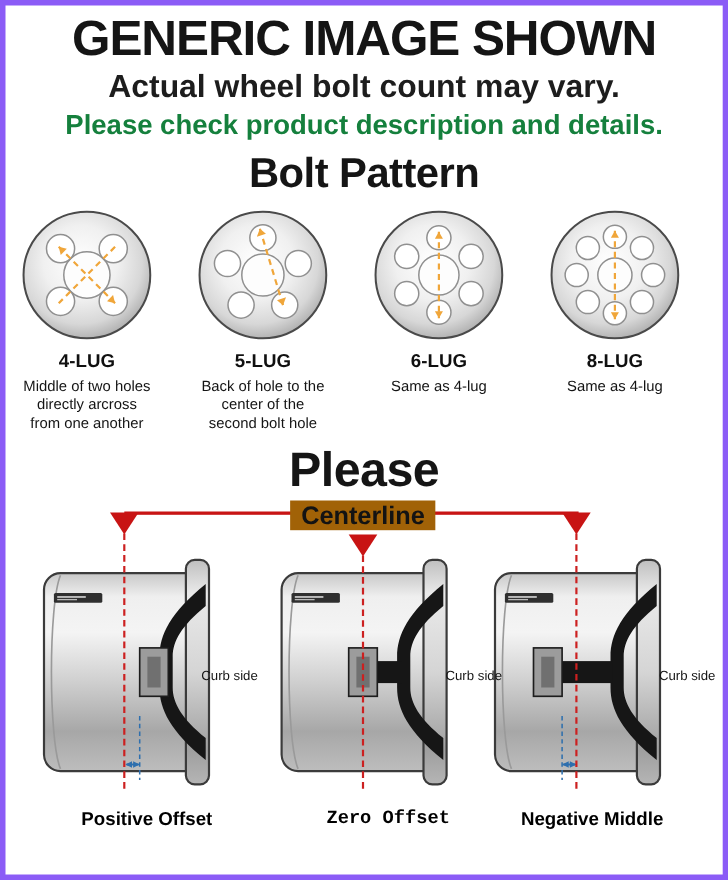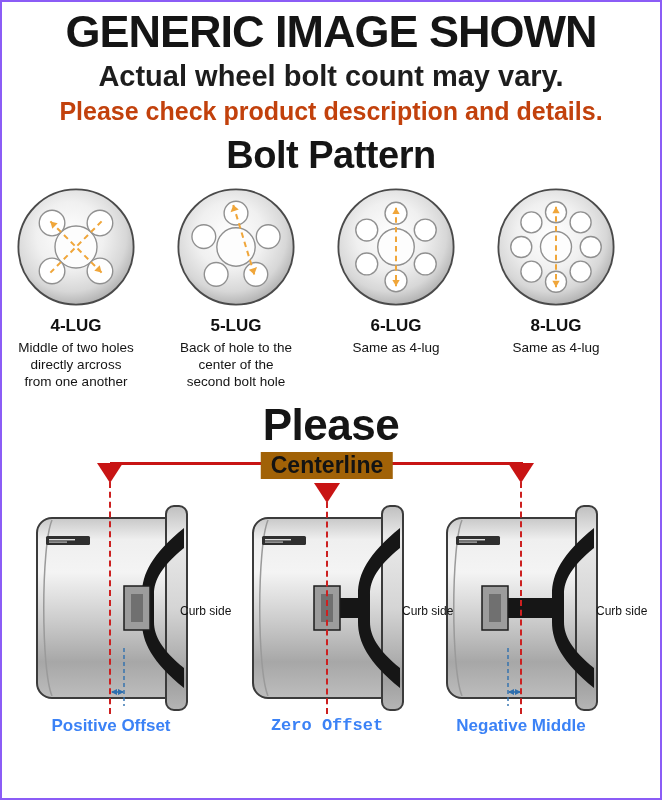--- a/index.html
+++ b/index.html
@@ -1,22 +1,22 @@
 <!DOCTYPE html>
 <html><head>
 <meta charset="utf-8">
 <style>
   * { margin:0; padding:0; box-sizing:border-box; }
   html,body { background:#ffffff; }
   body { width:662px; height:800px; font-family:"Liberation Sans", sans-serif; color:#111; }
-  .page { width:662px; height:800px; border:2px solid #8b5cf6; background:#fff; overflow:hidden; padding-top:6px; }
+  .page { width:662px; height:800px; border:5px solid #8b5cf6; background:#fff; overflow:hidden; padding-top:6px; }
 
   .main-title { text-align:center; font-size:45px; font-weight:700; letter-spacing:-1px; line-height:1.08; color:#151515; }
   .subtitle   { text-align:center; font-size:29px; font-weight:700; color:#1d1d1d; margin-top:3px; }
-  .note       { text-align:center; font-size:25px; font-weight:700; color:#c2410c; margin-top:4px; }
+  .note       { text-align:center; font-size:25px; font-weight:700; color:#15803d; margin-top:4px; }
 
   .bolt-title { text-align:center; font-size:38px; font-weight:700; color:#151515; margin-top:8px; letter-spacing:-0.5px; }
 
   .lugs { display:flex; justify-content:flex-start; align-items:flex-start; gap:12px; margin-top:6px; }
   .lug  { width:148px; text-align:center; }
   .lug svg { width:128px; height:128px; display:block; margin:0 auto; }
   .lug-label { font-size:17px; font-weight:700; margin-top:5px; color:#101010; }
   .lug-desc  { font-size:13.5px; line-height:1.28; margin:3px auto 0; max-width:118px; color:#141414; }
 
   .offset-title { text-align:center; font-size:44px; font-weight:700; color:#151515; margin-top:10px; letter-spacing:-0.5px; }
@@ -35,21 +35,21 @@
   .v-center { left:324px; top:50px; height:212px; }
   .v-right  { left:518px; top:30px; height:232px; }
 
   .wheel { position:absolute; top:50px; width:158px; height:212px; z-index:0; }
   .wheel svg { width:158px; height:212px; display:block; }
   .wheel-1 { left:30px; } .wheel-2 { left:246px; } .wheel-3 { left:440px; }
 
   .curb { position:absolute; top:152px; font-size:12px; color:#141414; z-index:2; white-space:nowrap; }
   .curb-1 { left:178px; } .curb-2 { left:400px; } .curb-3 { left:594px; }
 
-  .offset-label { position:absolute; top:264px; width:158px; text-align:center; font-size:17px; font-weight:700; color:#3b82f6; }
+  .offset-label { position:absolute; top:280px; width:158px; text-align:right; font-size:17px; font-weight:700; color:#000000; }
   .ol-1 { left:30px; } .ol-2 { left:246px;font-family:Liberation Mono, monospace; } .ol-3 { left:440px; }
 </style>
 </head>
 <body>
 
 <div class="page">
 
   <svg width="0" height="0" style="position:absolute" aria-hidden="true">
     <defs>
       <radialGradient id="rimG" cx="45%" cy="40%" r="65%">

